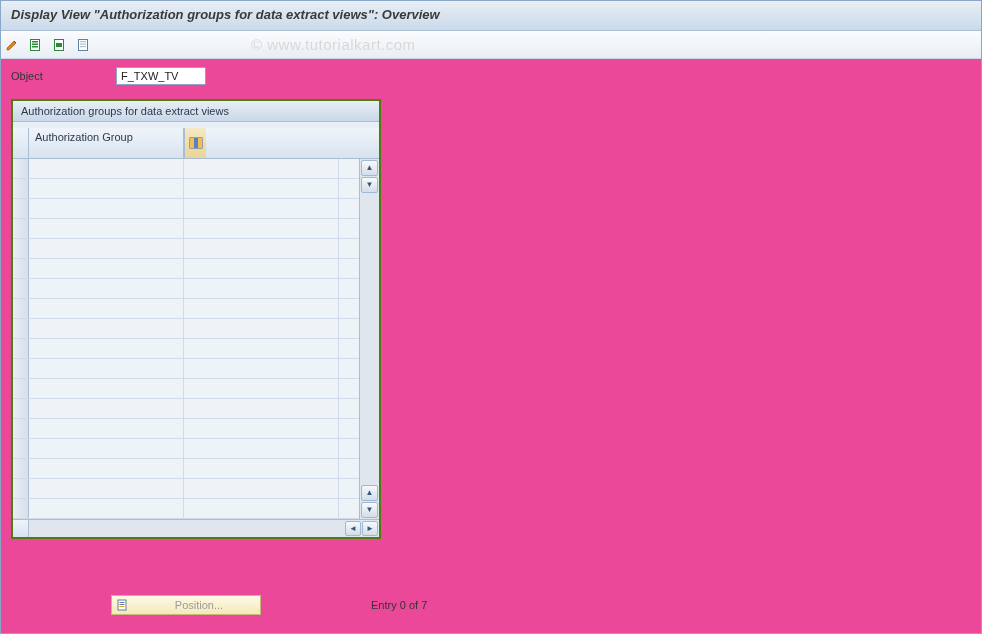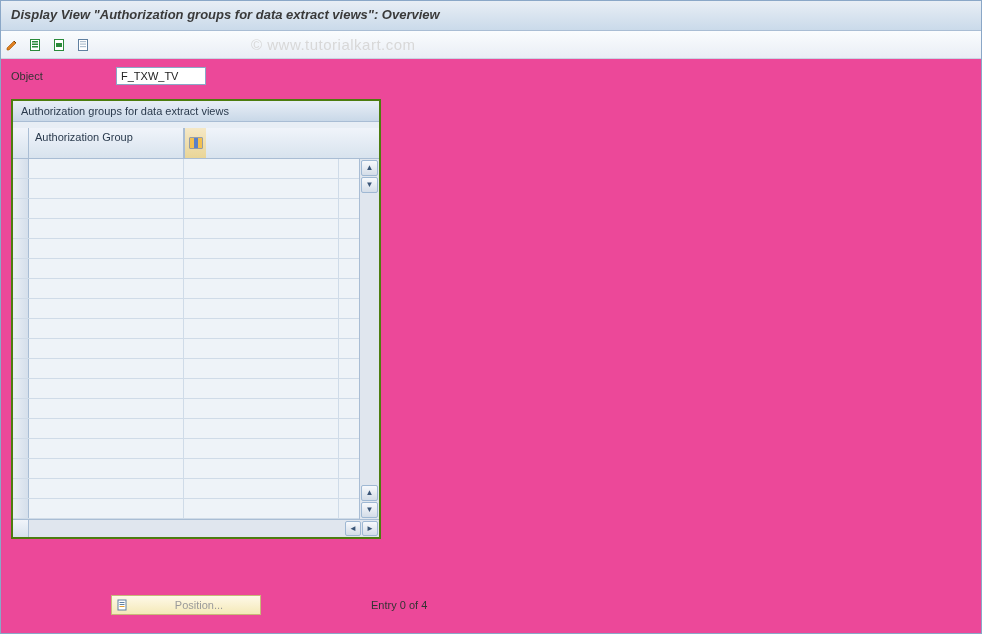--- a/index.html
+++ b/index.html
@@ -396,16 +396,16 @@
       <span class="pico">
         <svg width="14" height="14" viewBox="0 0 14 14">
             <rect x="2" y="2" width="8" height="10" fill="#fff" stroke="#6080a0"></rect>
             <rect x="3.5" y="4" width="5" height="1" fill="#6080a0"></rect>
             <rect x="3.5" y="6" width="5" height="1" fill="#6080a0"></rect>
             <rect x="3.5" y="8" width="5" height="1" fill="#e8a030"></rect>
           </svg>
       </span>
       <span class="lbl">Position...</span>
     </div>
-    <div class="entry-text">Entry 0 of 4</div>
+    <div class="entry-text">Entry 0 of 7</div>
   </div>
 
 </div>
 
 </body></html>

